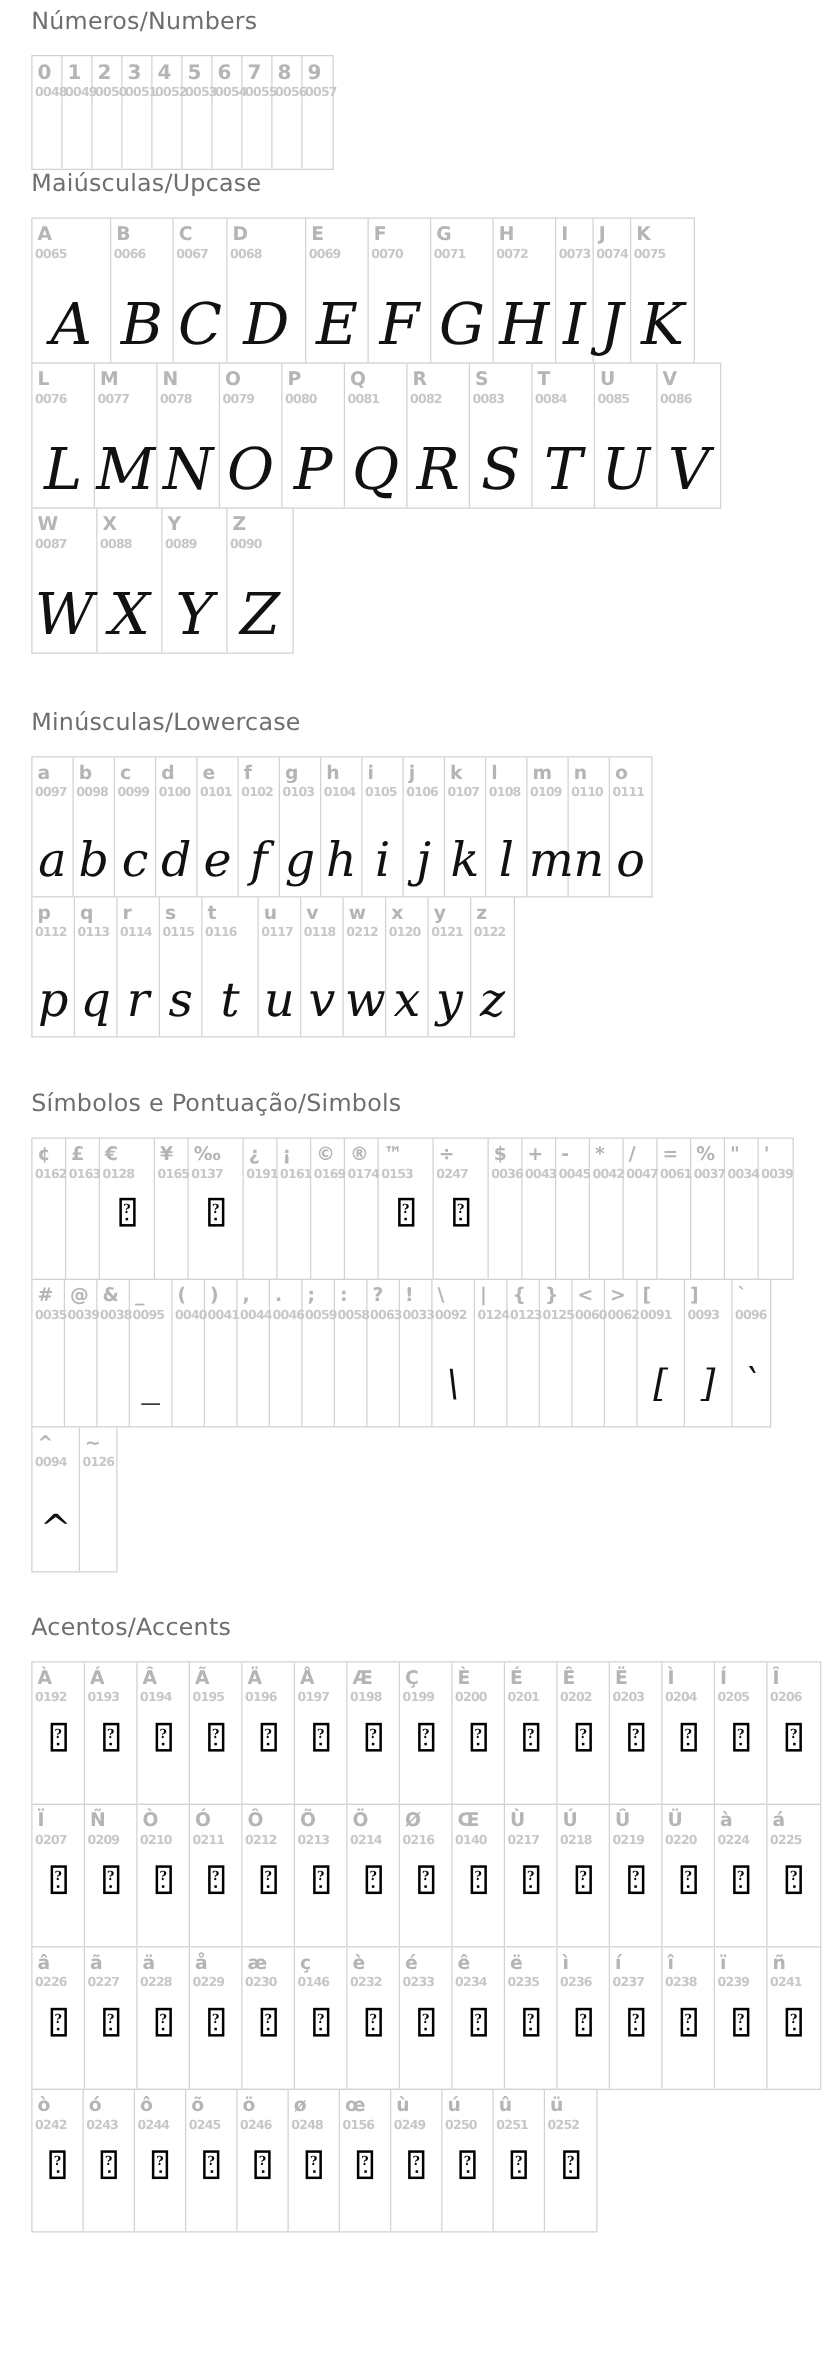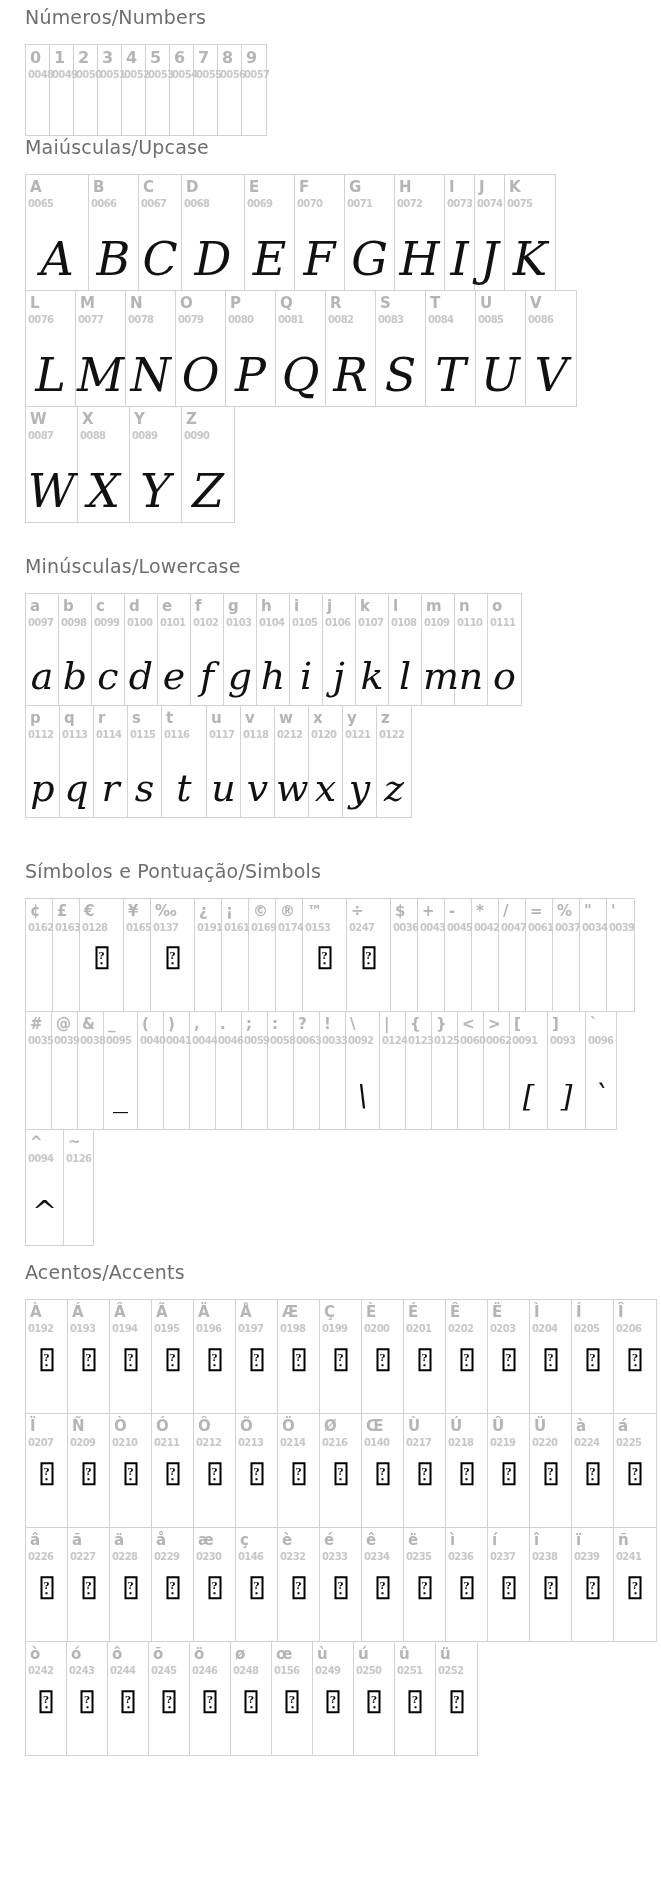--- a/index.html
+++ b/index.html
@@ -4,23 +4,23 @@
 <style>
   :root{
     --heading:#6e6e6e; --label:#b5b5b5; --code:#c7c7c7;
     --border:#d2d2d2; --glyph:#111111; --bg:#ffffff;
   }
   *{box-sizing:border-box;}
   body{margin:0;background:var(--bg);width:661px;font-family:"DejaVu Sans","Liberation Sans",sans-serif;}
   .page{padding:6px 0 10px 25px;}
   .sec-title{font-size:19px;font-weight:400;color:var(--heading);margin:0 0 16px 0;letter-spacing:.2px;}
   .section-uppercase{}
-  .section-lowercase{margin-top:32px;}
+  .section-lowercase{margin-top:44px;}
   .section-symbols{margin-top:42px;}
-  .section-accents{margin-top:15px;}
+  .section-accents{margin-top:33px;}
   .row{display:flex;border:1px solid var(--border);width:max-content;background:var(--bg);}
   .row + .row{margin-top:-1px;}
   .cell{position:relative;border-right:1px solid var(--border);flex:0 0 auto;}
   .cell:last-child{border-right:none;}
   .ch{display:block;font-weight:700;color:var(--label);font-size:15px;line-height:1;padding:5px 0 0 4px;white-space:nowrap;}
   .code{display:block;font-weight:700;color:var(--code);font-size:10px;line-height:1;padding:4px 0 0 2px;letter-spacing:-.6px;white-space:nowrap;}
   .glyph{position:absolute;left:1px;right:1px;text-align:center;color:var(--glyph);
          font-family:"DejaVu Serif","Liberation Serif",serif;font-style:italic;line-height:1;white-space:nowrap;}
   .notdef{position:absolute;left:50%;top:50%;transform:translate(-50%,-38%);width:13px;height:23px;
           border:2px solid #000;display:flex;flex-direction:column;align-items:center;justify-content:center;}

